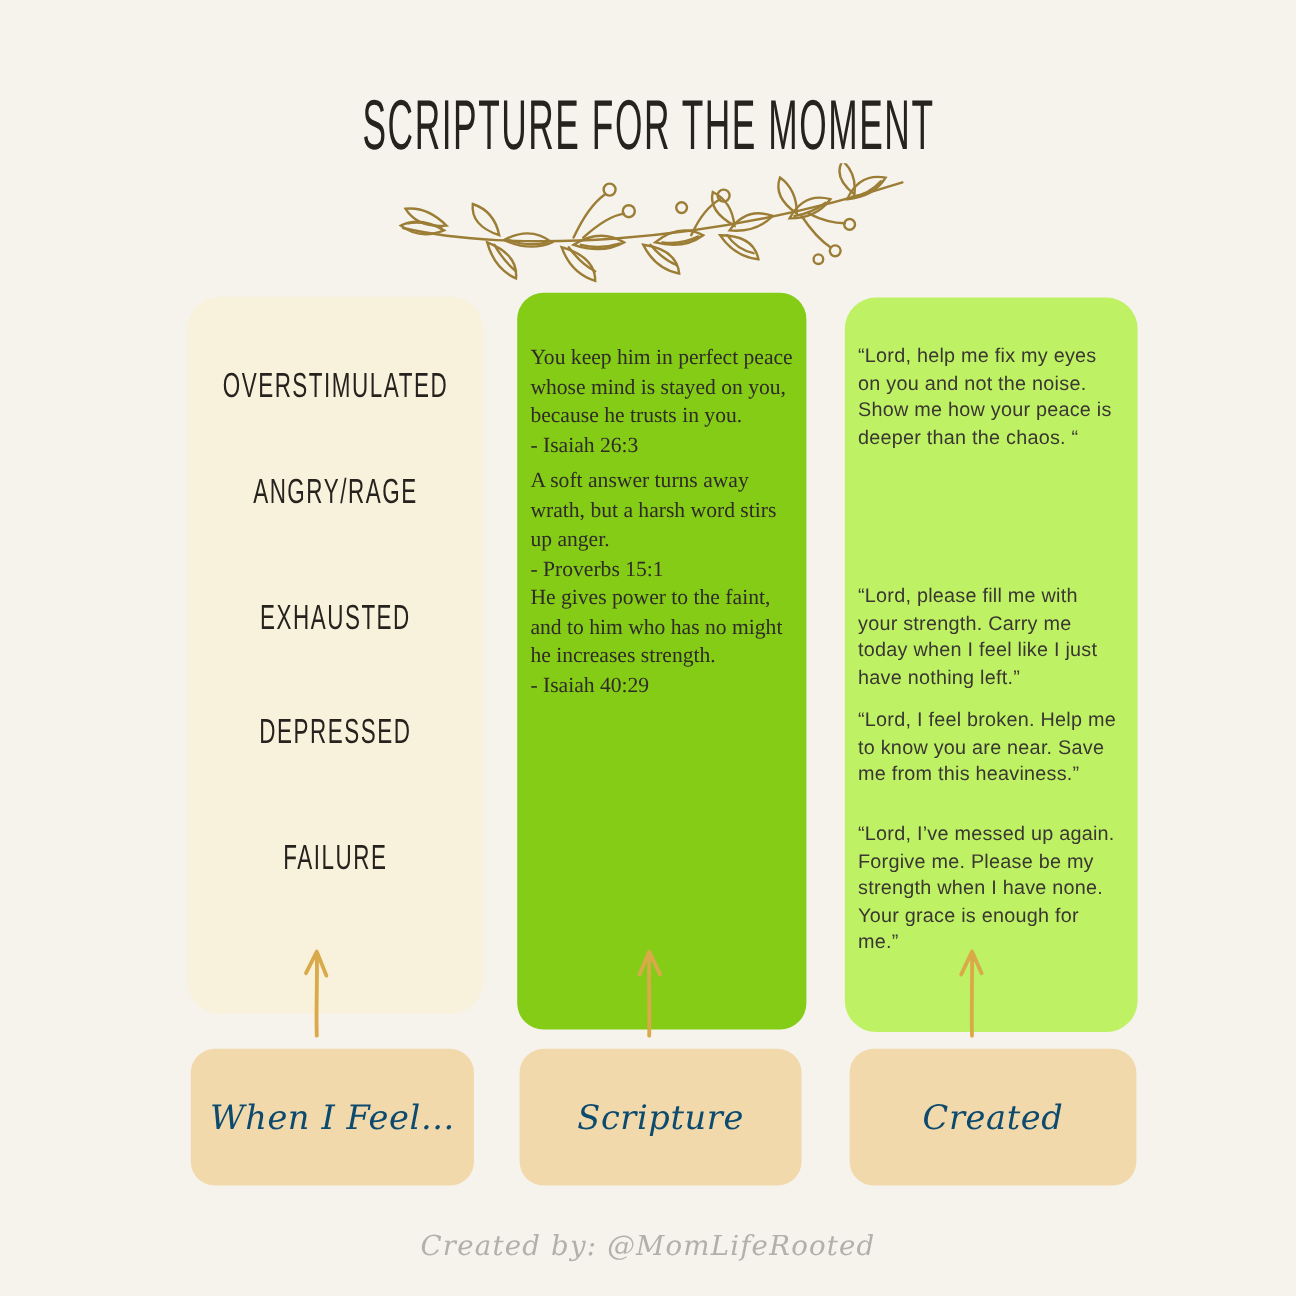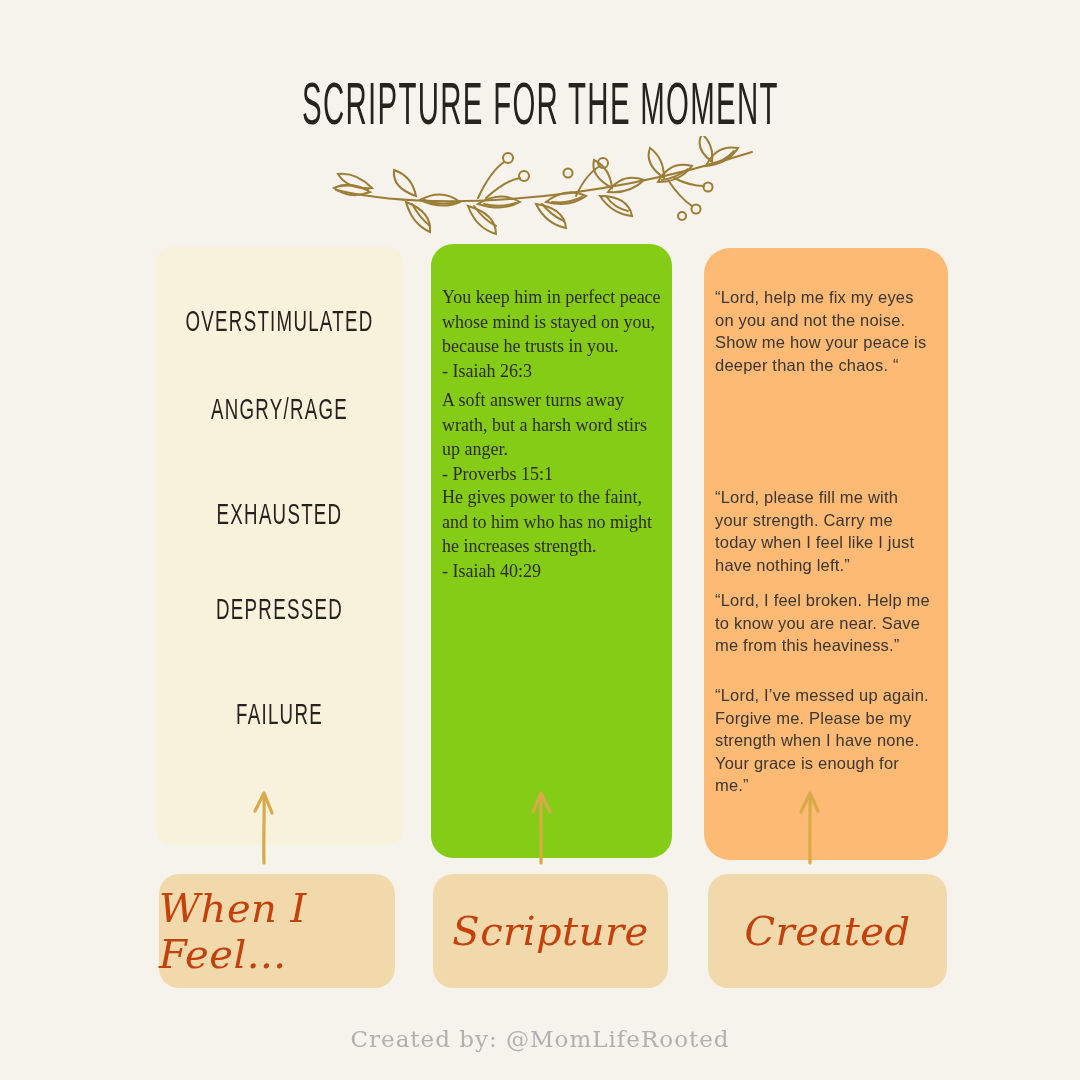--- a/index.html
+++ b/index.html
@@ -21,23 +21,23 @@
     font-size:46px;font-weight:500;letter-spacing:2px;
     color:#26231f;white-space:nowrap;
     transform:scale(0.64,1.28);
   }
 
   
   .branch{position:absolute;left:328px;top:136px;width:434px;height:102px;}
 
   
   .panel{position:absolute;}
-  .panel-feel{left:156px;top:247px;width:247px;height:598px;background:#f8f1db;border-radius:15px;text-align:center;}
+  .panel-feel{left:156px;top:247px;width:247px;height:598px;background:#f8f1db;border-radius:28px;text-align:center;}
   .panel-scripture{left:431px;top:244px;width:241px;height:614px;background:#84cc16;border-radius:22px;}
-  .panel-prayer{left:704px;top:248px;width:244px;height:612px;background:#fdba74;border-radius:26px;}
+  .panel-prayer{left:704px;top:248px;width:244px;height:612px;background:#bef264;border-radius:26px;}
 
   .feel-item{
     position:absolute;left:0;width:100%;height:30px;
     display:flex;align-items:center;justify-content:center;
     font-size:22px;font-weight:500;letter-spacing:1.5px;color:#26231f;
     transform:scale(0.85,1.32);
   }
   .f0{top:60px}.f1{top:148px}.f2{top:253px}.f3{top:348px}.f4{top:453px}
 
   .verse{
@@ -61,28 +61,28 @@
   .a1{left:251px}.a2{left:528px}.a3{left:797px}
 
   
   .label-box{
     position:absolute;top:874px;height:114px;background:#f2d9ab;border-radius:20px;
     display:flex;align-items:center;justify-content:center;
   }
   .b1{left:159px;width:236px}.b2{left:433px;width:235px}.b3{left:708px;width:239px}
   .label-text{
     font-family:"DejaVu Serif",serif;font-style:italic;
-    font-size:40px;color:#c2410c;letter-spacing:0.5px;
+    font-size:28px;color:#0c4a6e;letter-spacing:0.5px;
   }
 
   
   .footer{
     position:absolute;top:1026px;left:0;width:1080px;
     text-align:center;
-    font-family:"DejaVu Serif",serif;
+    font-family:"DejaVu Serif",serif;font-style:italic;
     font-size:23px;letter-spacing:1px;color:#b2b0ac;
   }
 </style>
 </head>
 <body>
 
 <div class="canvas">
 
   <div class="title-wrap">
     <div class="title">SCRIPTURE FOR THE MOMENT</div>

